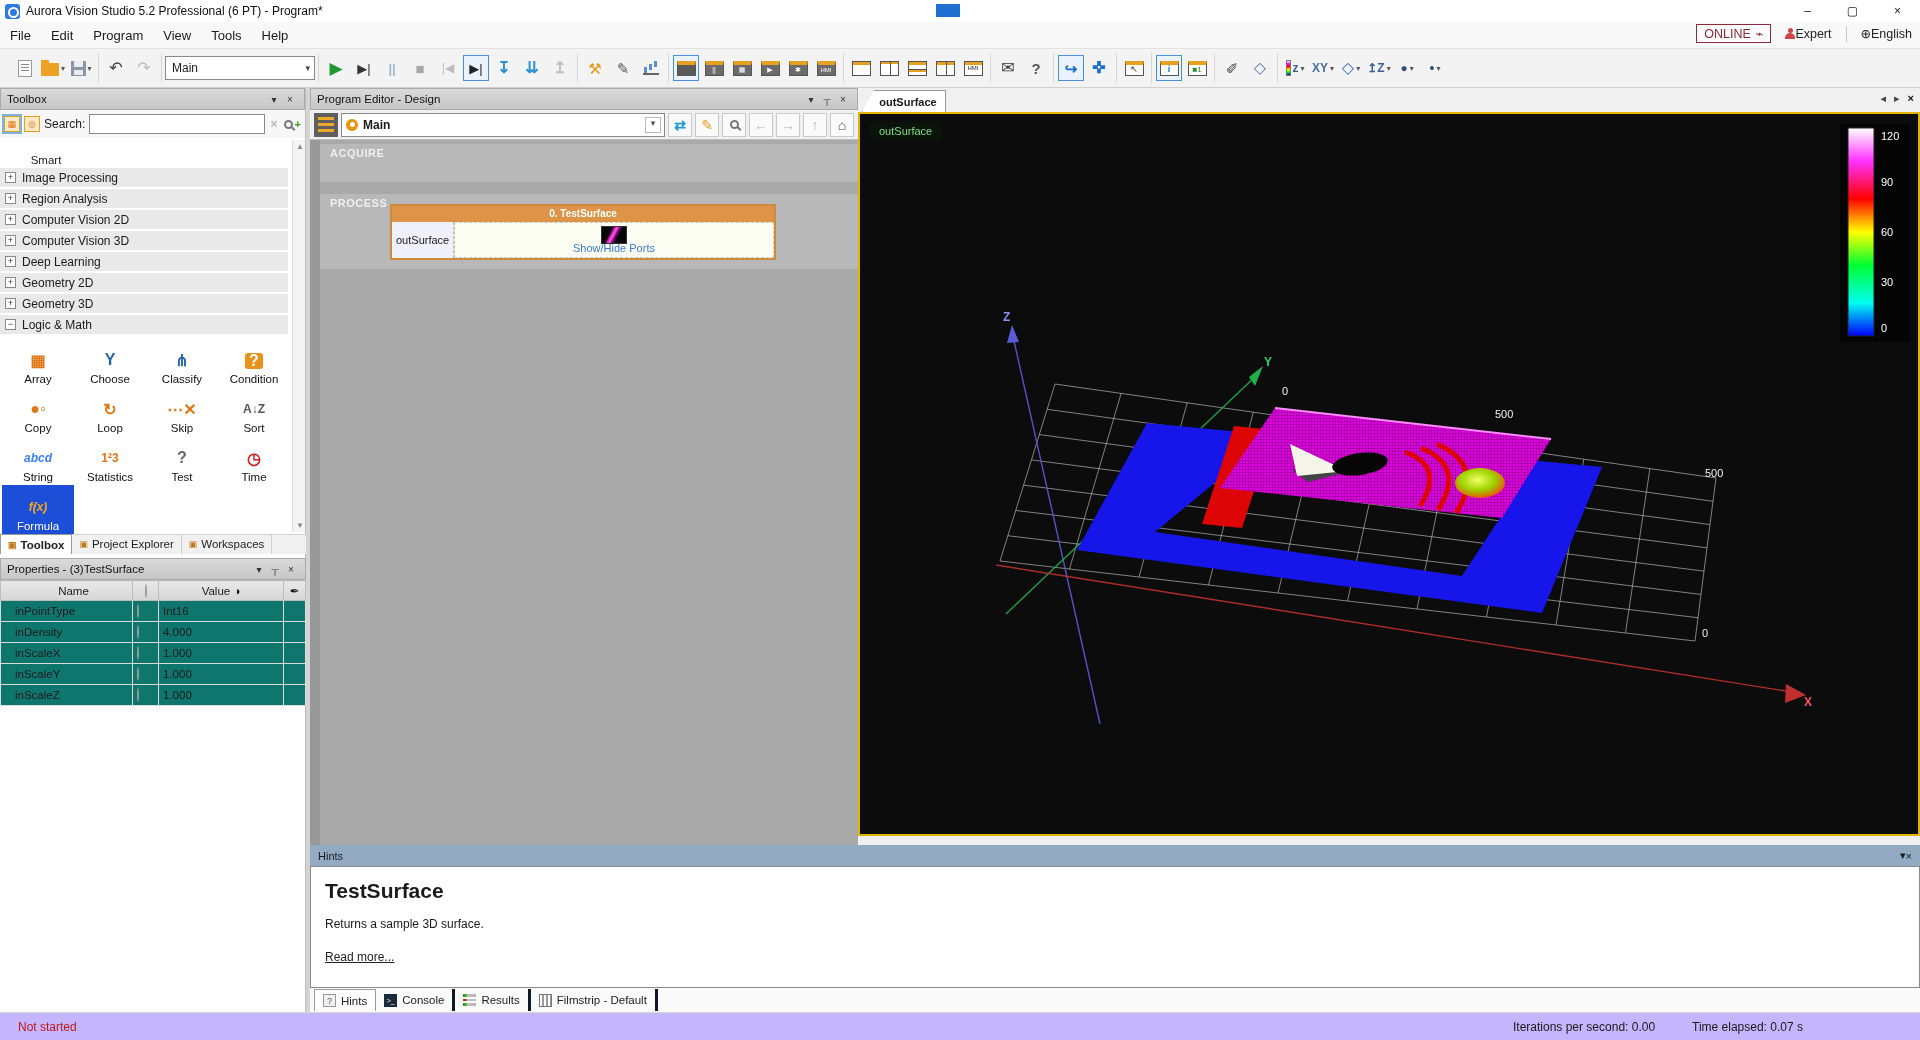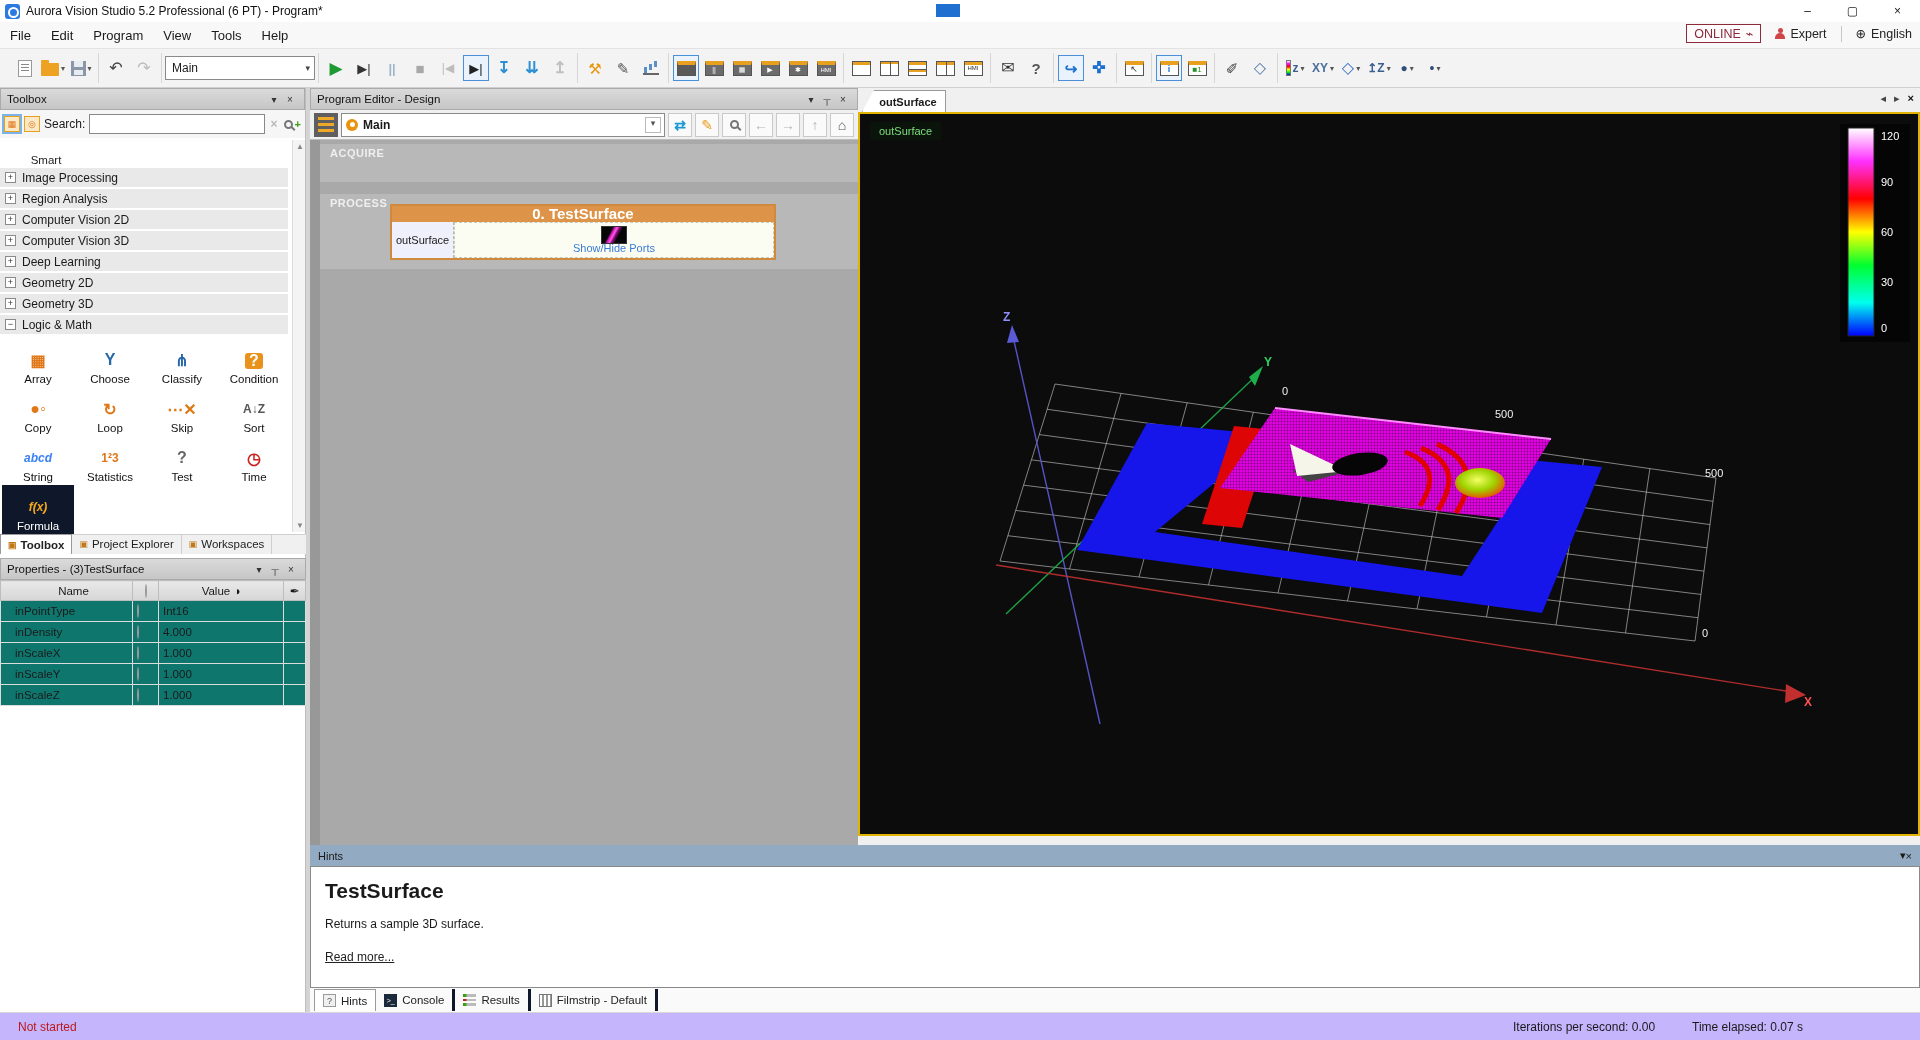--- a/index.html
+++ b/index.html
@@ -14,21 +14,21 @@
   .tb-blue { position:absolute; left:936px; top:4px; width:24px; height:13px; background:#1f6fd0; }
   .wc { position:absolute; right:0; top:0; height:22px; display:flex; }
   .wc span { width:45px; height:22px; display:flex; align-items:center; justify-content:center; font-size:12px; color:#222; }
 
   
   #menubar { position:absolute; left:0; top:22px; width:1920px; height:26px; background:#f8f8f8; display:flex; align-items:center; font-size:13px; }
   #menu-items { display:flex; }
   #menu-items .mi { padding:4px 10px; }
   .menu-right { position:absolute; right:8px; top:2px; display:flex; align-items:center; gap:14px; }
   .online { border:1px solid #8b2a3a; color:#8b2a3a; padding:1px 7px; font-size:12.5px; display:flex; gap:5px; align-items:center; background:#fdfbfb; }
-  .badge { display:flex; align-items:center; gap:5px; font-size:12.5px; color:#222; }
+  .badge { display:flex; align-items:center; font-size:12.5px; color:#222; }
   .person { width:10px; height:12px; position:relative; display:inline-block; }
   .person::before { content:""; position:absolute; left:2.5px; top:0; width:5px; height:5px; border-radius:50%; background:#d04545; }
   .person::after { content:""; position:absolute; left:0; top:5.5px; width:10px; height:6px; border-radius:5px 5px 0 0; background:#d04545; }
   .vsep { width:1px; height:16px; background:#c8c8c8; }
 
   
   #toolbar { position:absolute; left:0; top:48px; width:1920px; height:40px; background:#f3f3f3; border-top:1px solid #e2e2e2; border-bottom:1px solid #cfcfcf; display:flex; align-items:center; padding-left:8px; }
   .tb-group { display:flex; align-items:center; height:30px; padding:0 3px; border-right:1px solid #d6d6d6; }
   .tb-group:last-child { border-right:none; }
   .tb-btn { min-width:26px; height:26px; display:flex; align-items:center; justify-content:center; margin:0 1px; position:relative; border:1px solid transparent; }
@@ -81,21 +81,21 @@
   #smart-partial { position:absolute; left:16px; top:66px; font-size:11.5px; line-height:13px; color:#222; width:60px; text-align:center; }
   #tbx-tree { position:absolute; left:0; top:80px; width:288px; }
   .tree-row { height:19px; background:#e9e9e9; margin-bottom:2px; display:flex; align-items:center; padding-left:5px; font-size:12px; gap:6px; }
   .exp { width:11px; height:11px; border:1px solid #8a8a8a; background:#fff; font-size:9px; line-height:9px; text-align:center; color:#333; }
   #tbx-scroll { position:absolute; right:0; top:52px; width:13px; height:392px; background:#f4f4f4; border-left:1px solid #ddd; font-size:8px; color:#888; text-align:center; }
   #tbx-scroll .up { position:absolute; top:2px; left:3px; }
   #tbx-scroll .dn { position:absolute; bottom:2px; left:3px; }
   #tool-grid { position:absolute; left:2px; top:250px; width:288px; display:grid; grid-template-columns:repeat(4,72px); grid-auto-rows:49px; }
   .tool { display:flex; flex-direction:column; align-items:center; justify-content:flex-end; padding-bottom:2px; font-size:11.5px; color:#111; }
   .tool .tic { height:26px; display:flex; align-items:center; justify-content:center; font-weight:bold; }
-  .tool.selected { background:#0f172a; color:#fff; }
+  .tool.selected { background:#1d4ed8; color:#fff; }
   .tic.badge-q { width:18px; height:16px; background:#e8921c; color:#fff; border-radius:3px; font-size:11px; align-self:center; margin:0 auto 4px; display:flex; align-items:center; justify-content:center; }
   #tbx-tabs { position:absolute; left:0; top:446px; width:306px; height:20px; display:flex; align-items:flex-end; background:#f0f0f0; border-top:1px solid #cfcfcf; font-size:11.5px; }
   .btab { display:flex; align-items:center; gap:4px; padding:2px 7px; height:20px; border-right:1px solid #cfcfcf; color:#222; }
   .btab.sel { background:#fff; border:1px solid #9a9a9a; border-bottom:none; font-weight:bold; }
   .btab .bic { font-size:9px; color:#c07818; }
 
   
   #props { position:absolute; left:0; top:470px; width:306px; }
   #prop-table { width:100%; border-collapse:collapse; font-size:11.5px; }
   #prop-table th { background:linear-gradient(#e9e9e9,#d6d6d6); border:1px solid #bdbdbd; font-weight:normal; height:20px; }
@@ -119,21 +119,21 @@
   .ed-btn.blue { color:#1b9ad2; font-weight:bold; }
   .ed-btn.orange { color:#e8960c; }
   .ed-btn.gray { color:#b5b5b5; font-weight:bold; }
   .ed-btn.dark { color:#555; }
   #ed-canvas { position:absolute; left:0; top:52px; right:0; bottom:0; }
   #ed-strip { position:absolute; left:0; top:0; bottom:0; width:10px; background:#989898; }
   .section { position:absolute; left:10px; right:0; background:#b8b8b8; color:#efefef; font-weight:bold; font-size:11px; padding:3px 0 0 10px; letter-spacing:.5px; }
   #sec-acquire { top:4px; height:38px; }
   #sec-process { top:54px; height:75px; }
   #ts-block { position:absolute; left:80px; top:64px; width:386px; border:2px solid #cf8a3e; background:#fbfdf2; }
-  #ts-head { background:#dd9449; color:#fff; font-weight:bold; font-size:15px; text-align:center; height:16px; line-height:16px; }
+  #ts-head { background:#dd9449; color:#fff; font-weight:bold; font-size:10px; text-align:center; height:16px; line-height:16px; }
   #ts-body { display:flex; height:36px; }
   #ts-port { width:62px; background:#eef1fb; border-right:1px dashed #b8b8a8; font-size:11px; display:flex; align-items:center; padding-left:4px; }
   #ts-main { flex:1; display:flex; flex-direction:column; align-items:center; justify-content:center; border:1px dashed #c8c8b8; }
   .thumb { width:26px; height:18px; border:1px solid #333; background:linear-gradient(118deg,#050505 34%,#d012b8 40%,#ff5ce4 48%,#8a0a78 55%,#050505 66%); }
   #ts-link { font-size:11px; color:#3a7bd5; margin-top:-2px; }
 
   
   #vp { position:absolute; left:858px; top:88px; width:1062px; height:757px; background:#f0f0f0; }
   #vp-tabrow { position:absolute; left:0; top:0; width:100%; height:24px; }
   #vp-tab { position:absolute; left:4px; top:2px; width:84px; height:22px; background:#fff; border:1px solid #999; border-bottom:none; clip-path:polygon(12px 0,100% 0,100% 100%,0 100%); font-size:11px; font-weight:bold; display:flex; align-items:center; justify-content:center; padding-left:8px; }

